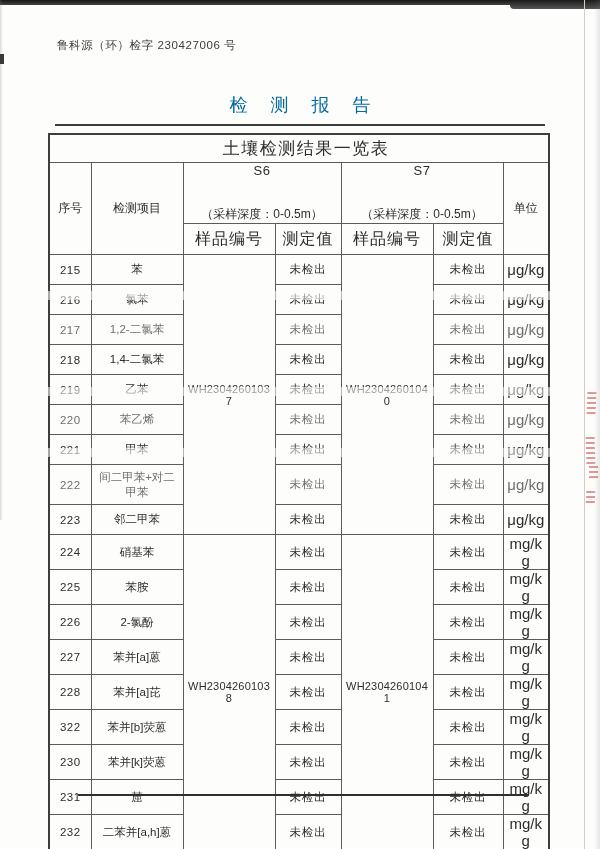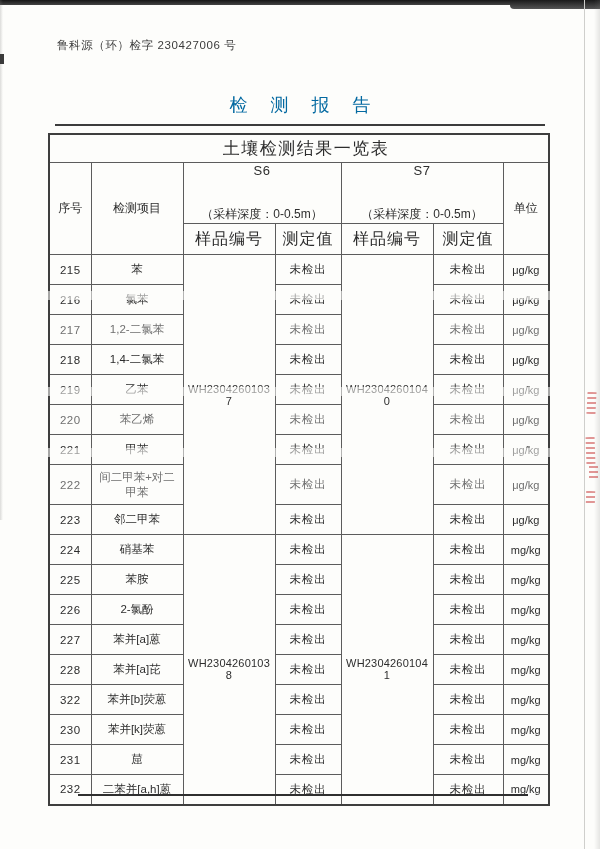--- a/index.html
+++ b/index.html
@@ -40,21 +40,21 @@
   .hdr-top td { height:38px; font-size:12px; }
   .hdr-bot td { height:30px; font-size:16px; letter-spacing:1px; }
   .site-label { font-size:13px; letter-spacing:0.5px; }
   .depth-label { font-size:12px; letter-spacing:0;margin-top:28px; }
   tbody tr { height:30px; }
   tbody tr.tall { height:40px; }
   tbody tr.faded td { color:#6f6f6f; }
   .seq-cell { letter-spacing:0.5px; }
   .value-cell { letter-spacing:0.8px; }
   .sample-id { font-size:11px; letter-spacing:0.2px; }
-  .unit-cell { font-size:11px; }
+  .unit-cell { font-size:15px; }
 
   .footer-rule { position:absolute; top:794px; left:78px; width:450px; height:2px;
     background:#2f2f2f; }
   .footer-text { position:absolute; top:799px; left:0; width:100%; text-align:center;
     font-size:10.5px; letter-spacing:3px; color:#3a3a3a; }
 
   .streak { position:absolute; left:40px; width:520px; height:9px;
     background:rgba(253,253,251,0.55); pointer-events:none; }
   .streak-1 { top:291px; } .streak-2 { top:387px; } .streak-3 { top:448px; }
 

